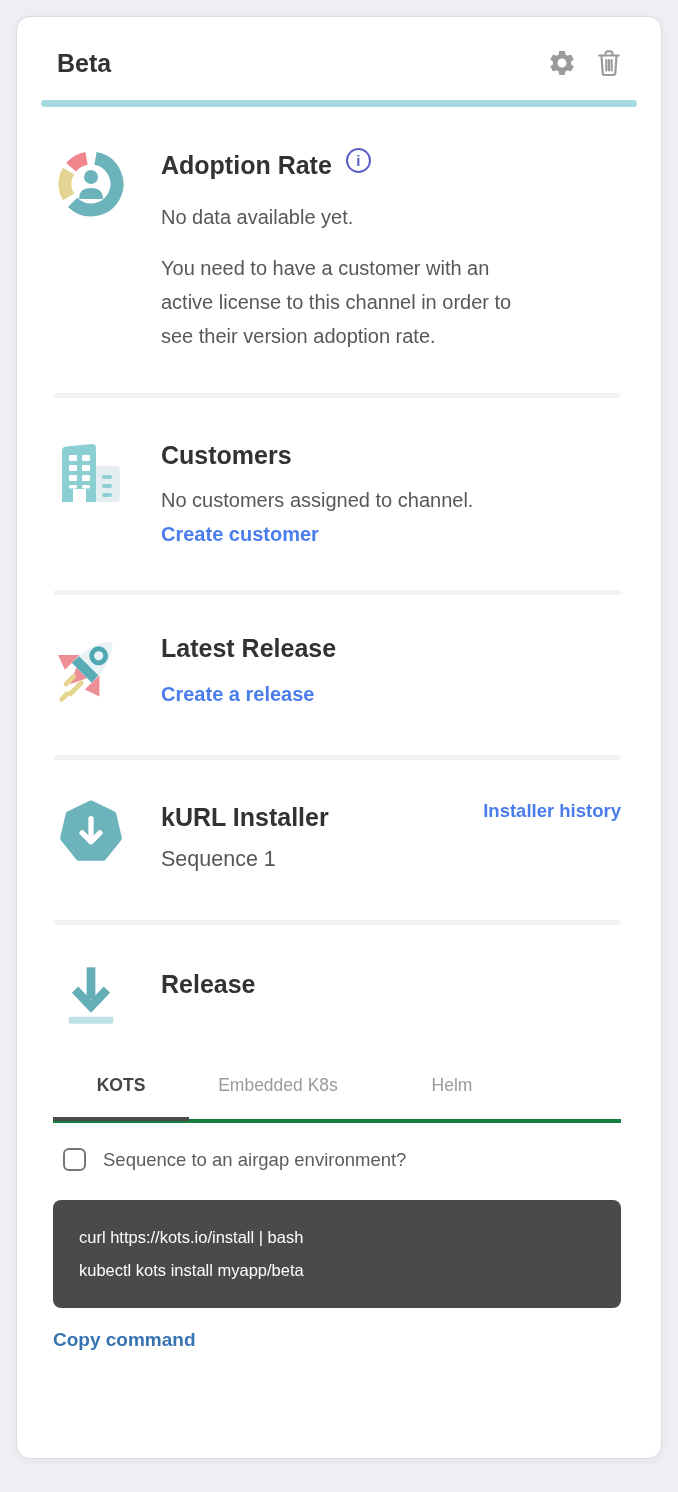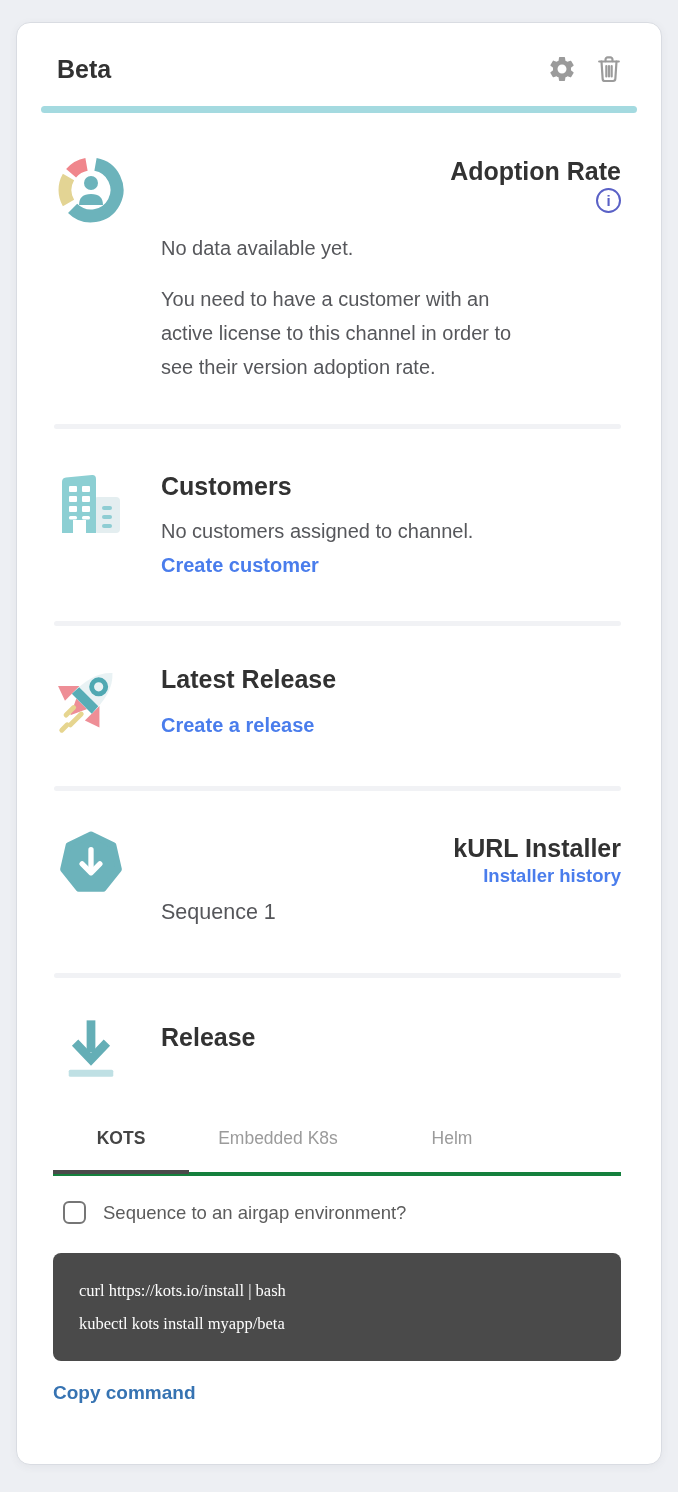--- a/index.html
+++ b/index.html
@@ -4,38 +4,38 @@
 <style>
   * { box-sizing: border-box; }
   html,body { margin:0; padding:0; }
   body {
     width:678px; height:1492px; position:relative; overflow:hidden;
     background:#edeff3;
     font-family:"Liberation Sans", sans-serif;
     -webkit-font-smoothing:antialiased;
   }
   .card {
-    position:absolute; left:16px; top:22px; width:646px; height:1443px;
+    position:absolute; left:16px; top:16px; width:646px; height:1443px;
     background:#ffffff; border:1px solid #d9dce2; border-radius:14px;
     box-shadow:0 2px 8px rgba(60,70,90,.06);
     overflow:hidden;
   }
   
   .card-header { display:flex; justify-content:space-between; align-items:center; padding:30px 36px 0 40px; }
   .card-title { font-size:25px; font-weight:700; color:#323232; }
   .header-actions { display:flex; align-items:center; gap:15px; }
   .icon-btn { width:32px; height:32px; display:flex; align-items:center; justify-content:center; cursor:pointer; }
   .accent-bar { height:7px; border-radius:4px; margin:21px 24px 0 24px; background:#a4dae0; }
 
   
   .section { display:flex; padding:0 40px 0 36px; }
   .icon-col { width:76px; flex:none; display:flex; justify-content:center; align-items:flex-start; }
   .body-col { margin-left:32px; flex:1; min-width:0; }
   .section-title { font-size:25px; font-weight:700; color:#323232; margin:0; line-height:34px; }
-  .title-row { display:flex; align-items:flex-end;flex-direction:column; }
+  .title-row { display:flex; align-items:flex-start; }
   .muted-text { font-size:20px; color:#56575b; line-height:28px; }
   .para { max-width:385px; line-height:34px; }
   .link { font-size:20px; font-weight:700; color:#4a7dec; cursor:pointer; text-decoration:none; display:inline-block; }
   .divider { height:5px; background:#f1f2f5; border-radius:3px; margin:0 40px 0 37px; }
 
   .info-icon {
     width:25px; height:25px; border:2px solid #5a61c6; border-radius:50%;
     color:#5a61c6; font-size:15px; font-weight:700; line-height:21px; text-align:center;
     margin-left:14px; flex:none; cursor:pointer;
   }
@@ -56,21 +56,21 @@
 
   
   .airgap-row { display:flex; align-items:center; margin:25px 40px 0 46px; }
   .checkbox { width:23px; height:23px; border:2.5px solid #767676; border-radius:6px; background:#fff; flex:none; cursor:pointer; }
   .airgap-label { margin-left:17px; font-size:18.5px; color:#5c5c5c; }
 
   
   .code-block {
     margin:29px 40px 0 36px; background:#4a4a4a; border-radius:8px;
     padding:21px 26px; color:#fdfdfd;
-    font-family:Liberation Serif, serif; font-size:16.5px; line-height:33px;
+    font-family:Liberation Sans, sans-serif; font-size:16.5px; line-height:33px;
     white-space:pre;
   }
   .copy-link { margin:21px 0 0 36px; font-size:19px; font-weight:600; color:#3673b2; cursor:pointer; display:inline-block; }
 
   svg { display:block; }
 </style>
 </head>
 <body>
 
 <div class="card">

